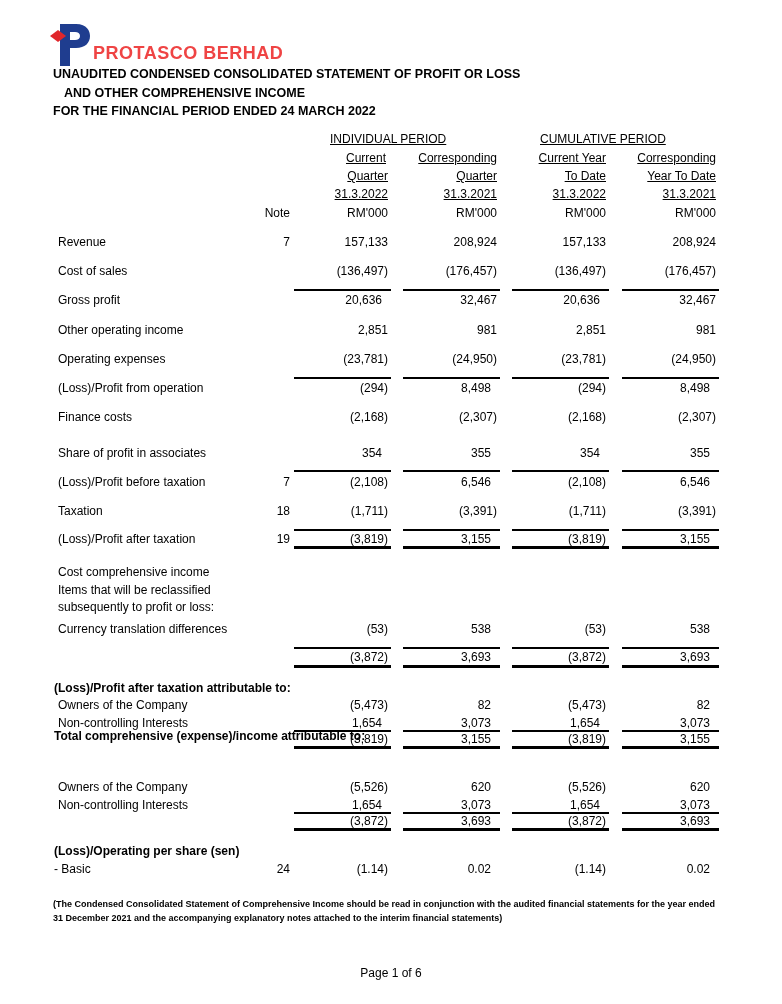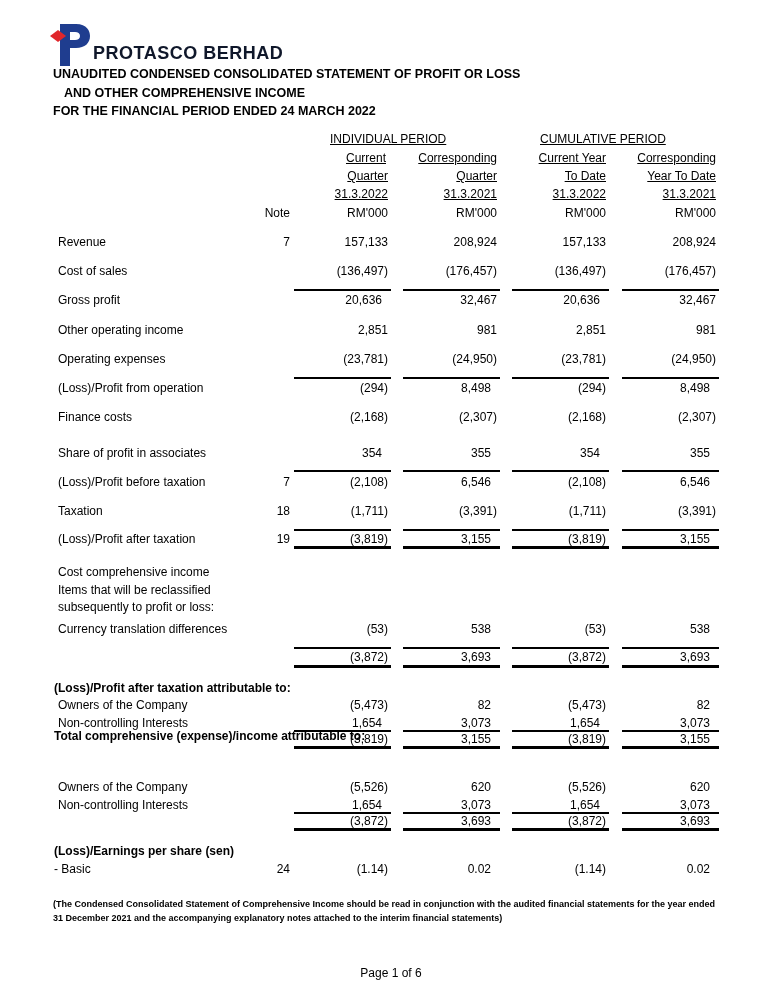--- a/index.html
+++ b/index.html
@@ -1,20 +1,20 @@
 <!DOCTYPE html>
 <html><head>
 <meta charset="utf-8">
 <style>
   * { box-sizing: border-box; margin: 0; padding: 0; }
   html, body { width: 782px; height: 1004px; background: #ffffff; }
   body { position: relative; font-family: "Liberation Sans", sans-serif; color: #000; font-size: 12px; overflow: hidden; }
 
   .logo { position: absolute; left: 50px; top: 22px; width: 42px; height: 44px; }
-  .company { position: absolute; left: 93px; top: 43px; font-size: 18px; font-weight: bold; color: #0f172a; letter-spacing: 0.5px; line-height: 20px; }
+  .company { position: absolute; left: 93px; top: 43px; font-size: 18px; font-weight: bold; color: #ef4444; letter-spacing: 0.5px; line-height: 20px; }
   .title { position: absolute; left: 53px; font-size: 12.5px; font-weight: bold; line-height: 15px; white-space: nowrap; }
 
   .hdr { position: absolute; font-size: 12px; line-height: 14px; text-decoration: underline; white-space: nowrap; }
   .hdr.center { text-align: left; }
   .hdr.right { text-align: right; }
   .plain { text-decoration: none; }
 
   .row { position: absolute; left: 0; width: 782px; height: 16px; }
   .lbl { position: absolute; left: 58px; top: 0; font-size: 12px; line-height: 16px; white-space: nowrap; }
   .lbl.bold { font-weight: bold; left: 54px; text-align: right; }
@@ -277,21 +277,21 @@
   <span class="val c2 pad">3,693</span>
   <span class="val c3">(3,872)</span>
   <span class="val c4 pad">3,693</span>
 </div>
 <div class="line thick c1" style="top:828px;"></div>
 <div class="line thick c2" style="top:828px;"></div>
 <div class="line thick c3" style="top:828px;"></div>
 <div class="line thick c4" style="top:828px;"></div>
 
 <div class="row" style="top:843px;">
-  <span class="lbl bold">(Loss)/Earnings per share (sen)</span>
+  <span class="lbl bold">(Loss)/Operating per share (sen)</span>
 </div>
 <div class="row" style="top:861px;">
   <span class="lbl" style="left:54px;">- Basic</span>
   <span class="note">24</span>
   <span class="val c1">(1.14)</span>
   <span class="val c2 pad">0.02</span>
   <span class="val c3">(1.14)</span>
   <span class="val c4 pad">0.02</span>
 </div>
 

